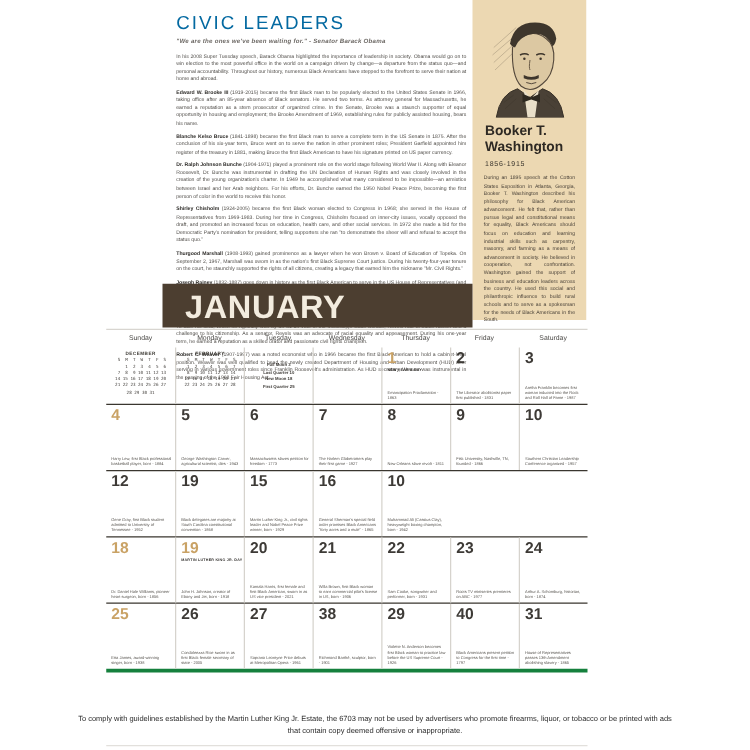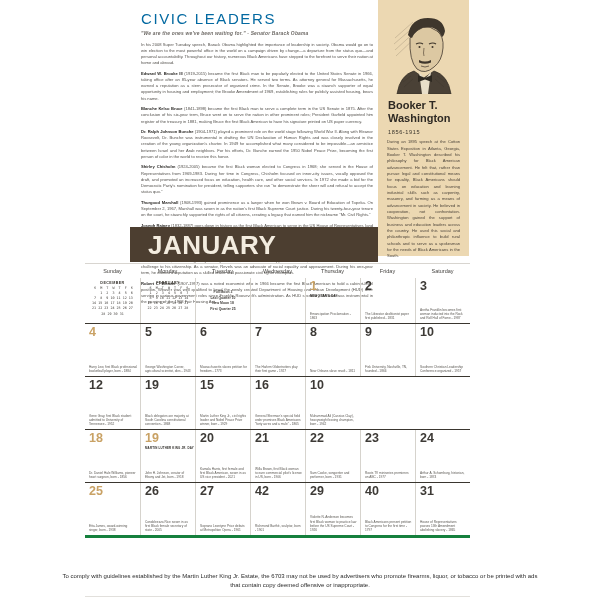--- a/index.html
+++ b/index.html
@@ -251,21 +251,21 @@
         </div>
         <div class="cell">
           <div class="day-num">26</div>
           <div class="fact">Condoleezza Rice sworn in as first Black female secretary of state - 2005</div>
         </div>
         <div class="cell">
           <div class="day-num">27</div>
           <div class="fact">Soprano Leontyne Price debuts at Metropolitan Opera - 1961</div>
         </div>
         <div class="cell">
-          <div class="day-num">42</div>
+          <div class="day-num">38</div>
           <div class="fact">Richmond Barthé, sculptor, born - 1901</div>
         </div>
         <div class="cell">
           <div class="day-num">29</div>
           <div class="fact">Violette N. Anderson becomes first Black woman to practice law before the US Supreme Court - 1926</div>
         </div>
         <div class="cell">
           <div class="day-num">40</div>
           <div class="fact">Black Americans present petition to Congress for the first time - 1797</div>
         </div>

